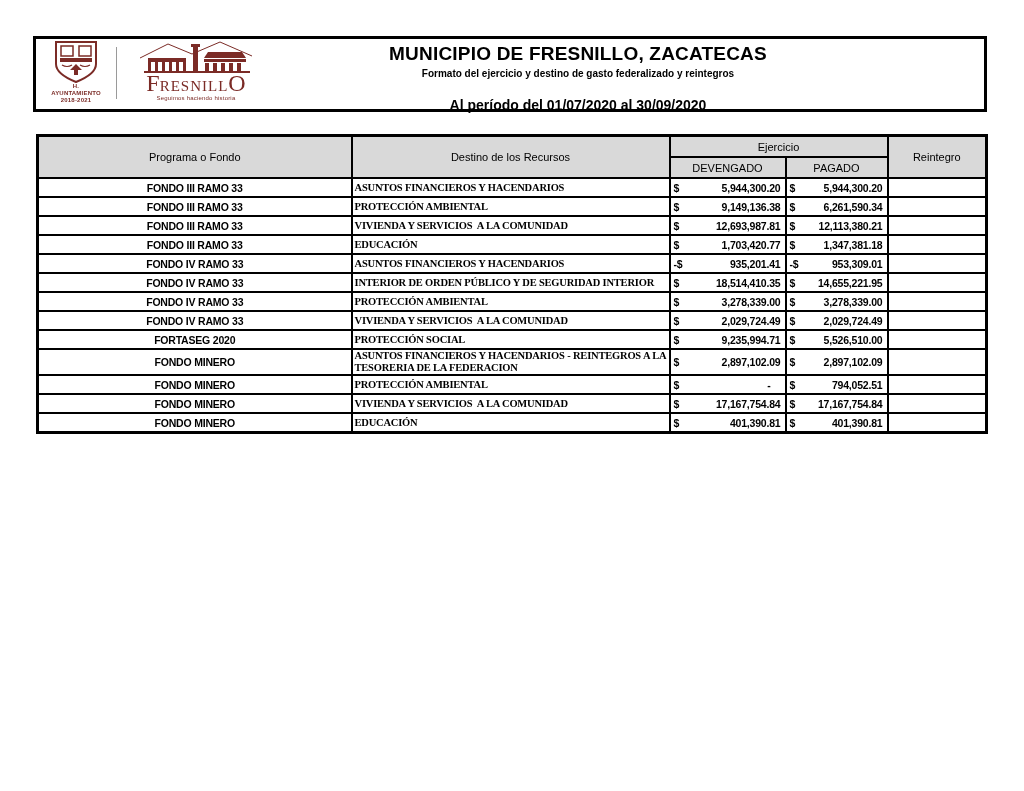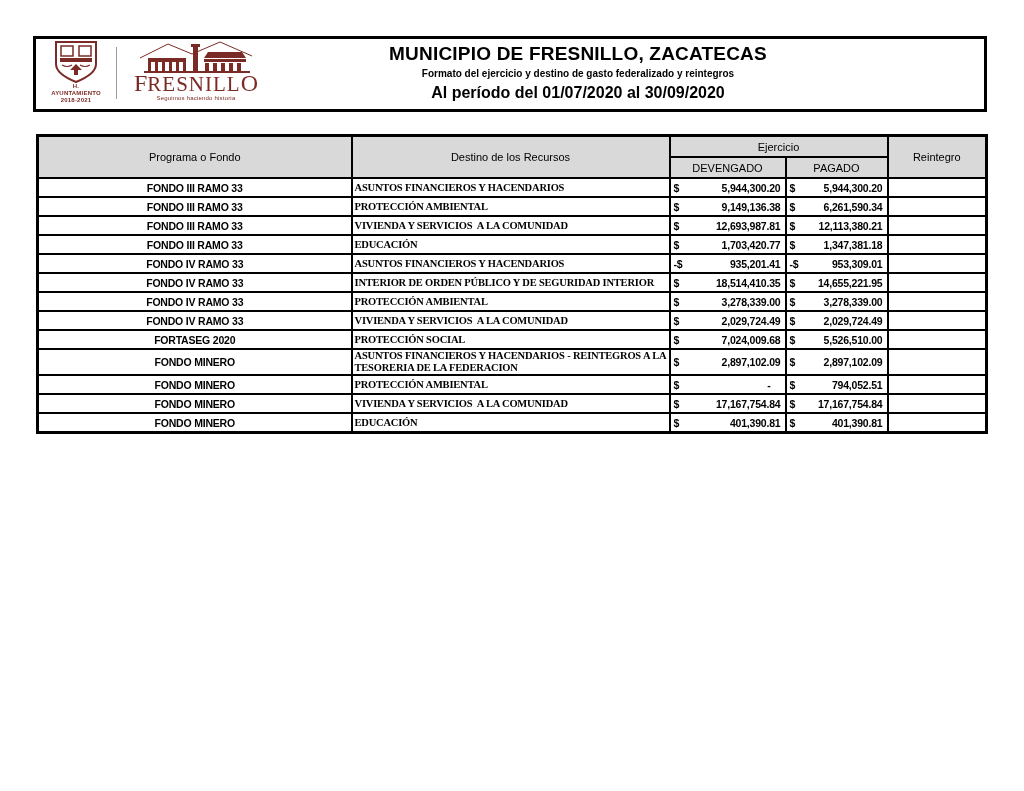--- a/index.html
+++ b/index.html
@@ -12,29 +12,29 @@
     position:absolute;left:33px;top:36px;width:948px;height:70px;
     border:3px solid #000;background:#fff;
   }
   .logos{position:absolute;left:0;top:0;width:250px;height:100%;}
   .crest-wrap{position:absolute;left:12px;top:2px;width:56px;text-align:center;}
   .crest-cap{font-size:6px;font-weight:bold;color:#7b2b26;line-height:7px;letter-spacing:.2px;}
   .logo-divider{position:absolute;left:80px;top:8px;width:1px;height:52px;background:#9a9a9a;}
   .fresnillo{position:absolute;left:94px;top:1px;width:132px;text-align:center;}
   .brand{color:#7b2b26;font-family:"Liberation Serif", serif;line-height:18px;white-space:nowrap;}
   .brand .cap{font-size:24px;}
-  .brand .mid{font-size:21px;letter-spacing:1px;}
+  .brand .mid{font-size:15px;letter-spacing:1px;}
   .tagline{font-size:6px;color:#7b2b26;margin-top:0px;letter-spacing:.2px;}
   .titles{
     position:absolute;left:136px;right:0;top:0;height:100%;
     text-align:center;
   }
   .doc-title{font-size:19px;font-weight:bold;margin-top:4px;letter-spacing:.2px;}
   .doc-subtitle{font-size:10px;font-weight:bold;margin-top:3px;}
-  .doc-period{font-size:16px;font-weight:bold;margin-top:5px;}
+  .doc-period{font-size:14px;font-weight:bold;margin-top:18px;}
   
   table.grid{
     position:absolute;left:36px;top:134px;
     border-collapse:collapse;table-layout:fixed;
     border:3px solid #000;
   }
   .grid th,.grid td{border:2px solid #000;overflow:hidden;}
   .grid th{
     background:#d9d9d9;font-weight:normal;font-size:11px;
     text-align:center;vertical-align:middle;height:19px;padding:0 12px;
@@ -265,21 +265,21 @@
             </div>
           </td>
           <td class="c-reintegro"></td>
         </tr>
         <tr>
           <td class="c-programa">FORTASEG 2020</td>
           <td class="c-destino">PROTECCIÓN SOCIAL</td>
           <td class="c-money">
             <div class="mc">
               <span class="sign">$</span>
-              <span class="amt">7,024,009.68</span>
+              <span class="amt">9,235,994.71</span>
             </div>
           </td>
           <td class="c-money">
             <div class="mc">
               <span class="sign">$</span>
               <span class="amt">5,526,510.00</span>
             </div>
           </td>
           <td class="c-reintegro"></td>
         </tr>

